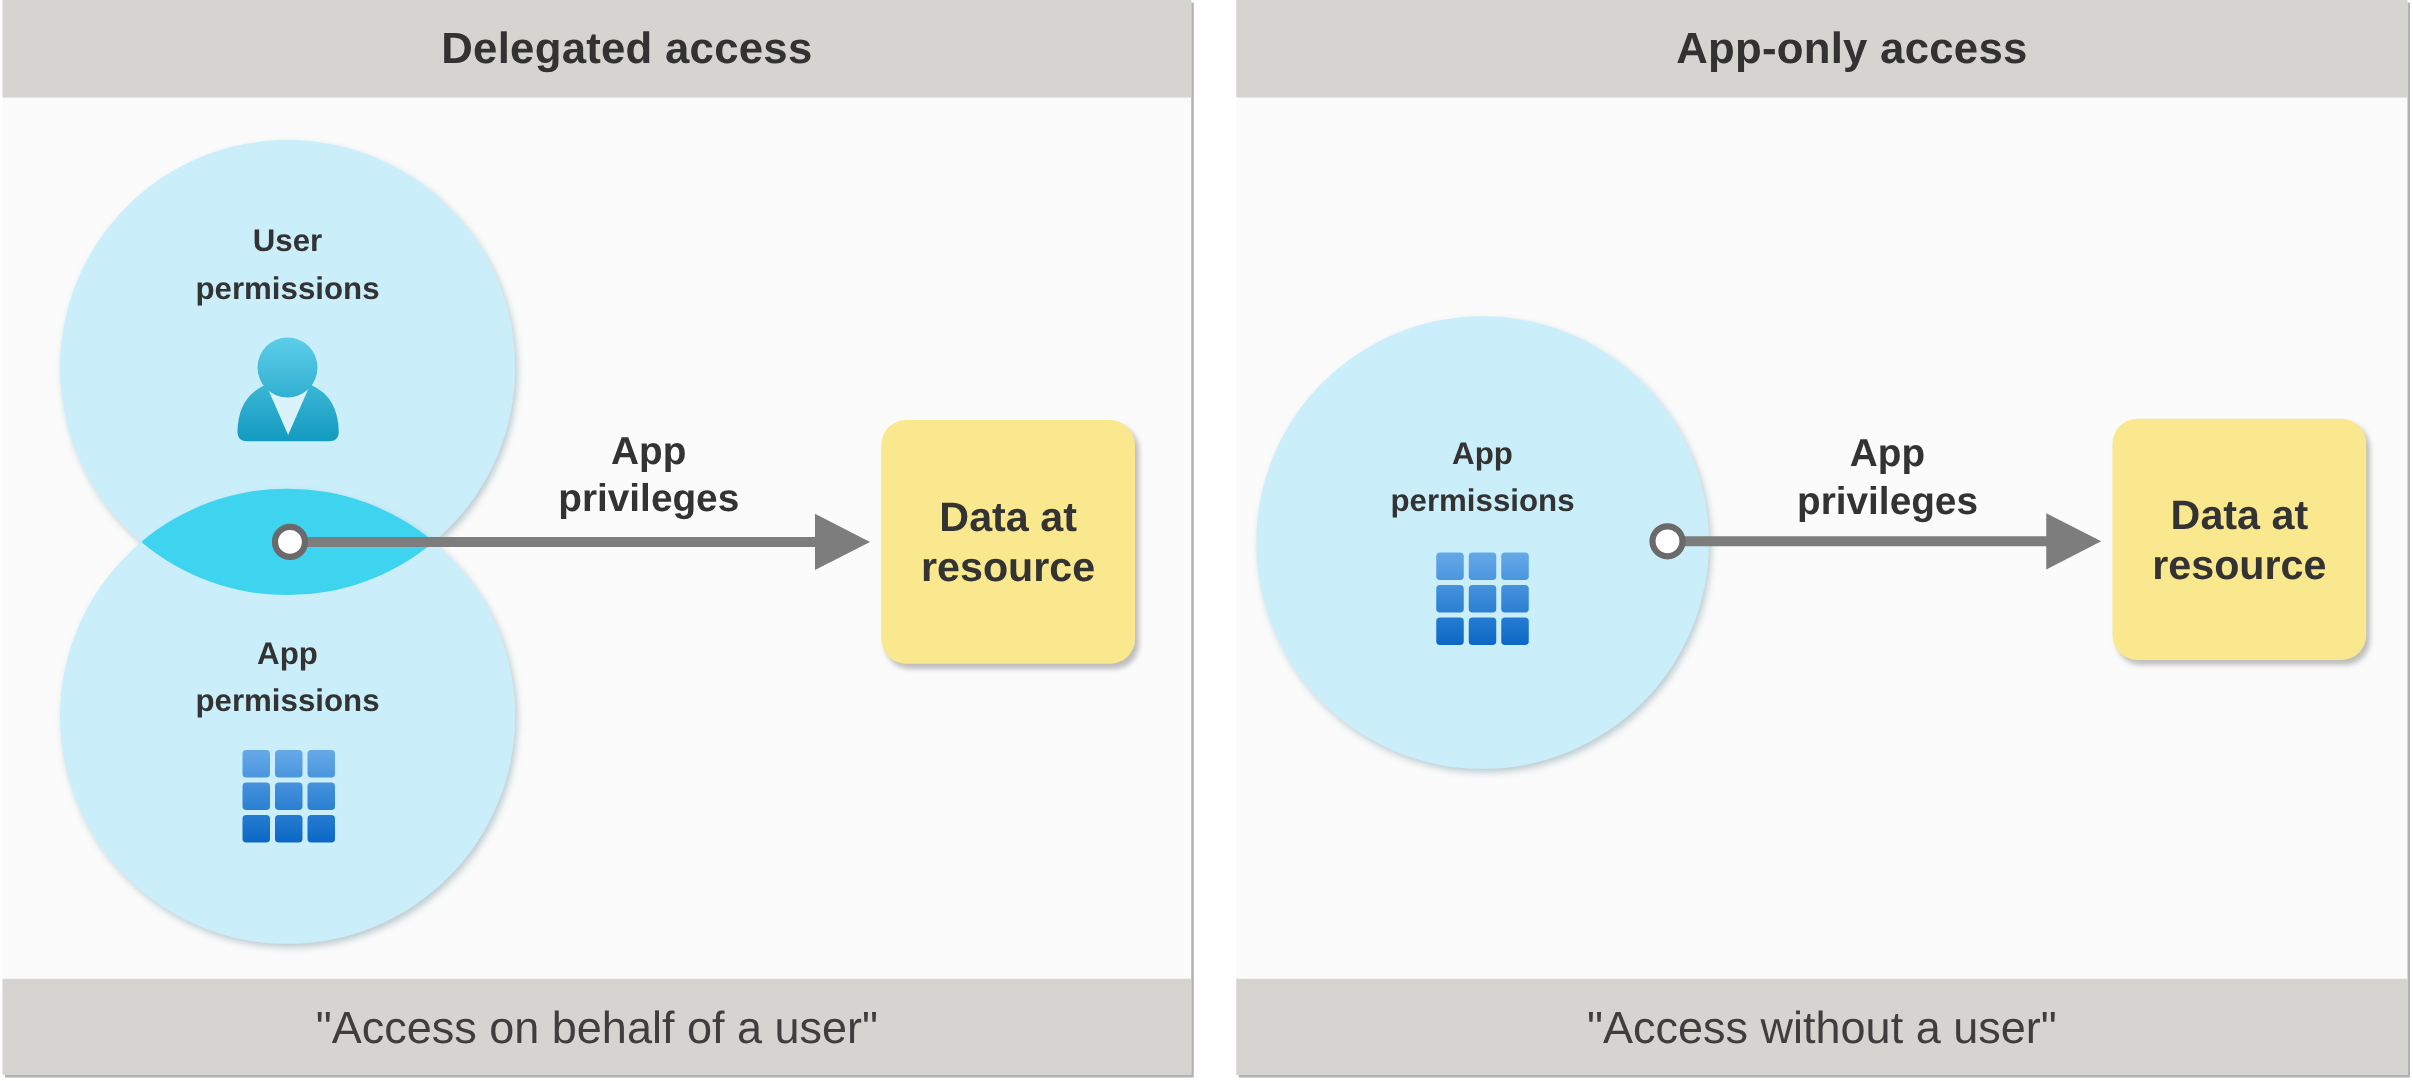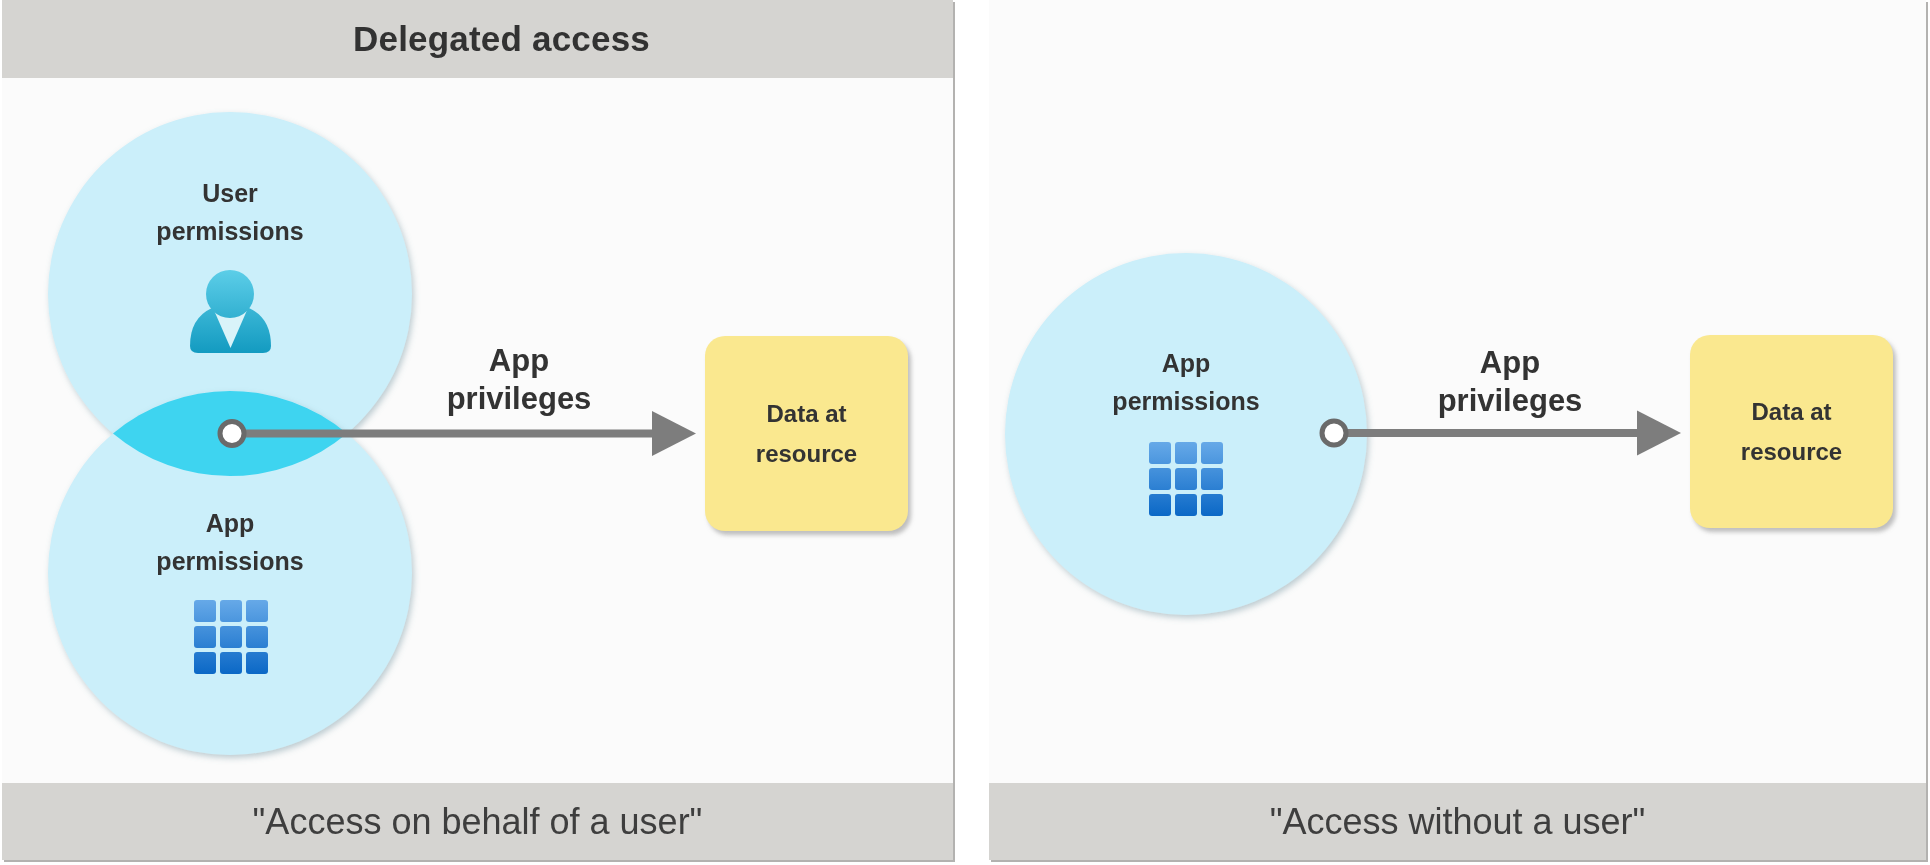--- a/index.html
+++ b/index.html
@@ -30,21 +30,21 @@
     font-size:25px;font-weight:bold;color:#333333;line-height:38px;
   }
   .arrow-label{
     position:absolute;text-align:center;white-space:pre-line;
     font-size:31px;font-weight:bold;color:#333333;line-height:38px;
   }
   .resource-box{
     position:absolute;background:#fae88f;border-radius:20px;
     box-shadow:3px 4px 4px rgba(140,140,140,0.55);
     display:flex;align-items:center;justify-content:center;text-align:center;
-    white-space:pre-line;font-size:24px;font-weight:bold;color:#333333;line-height:40px;
+    white-space:pre-line;font-size:33px;font-weight:bold;color:#333333;line-height:40px;
   }
 </style>
 </head>
 <body>
 
 <div class="canvas">
 
   <section class="panel panel-left">
     <header class="panel-header">
       <span>Delegated access</span>
@@ -106,20 +106,23 @@
 resource</span>
       </div>
     </div>
 
     <footer class="panel-footer">
       <span>"Access on behalf of a user"</span>
     </footer>
   </section>
 
   <section class="panel panel-right">
+    <header class="panel-header">
+      <span>App-only access</span>
+    </header>
 
     <div class="panel-body">
       <svg width="937" height="705" viewBox="0 0 937 705">
         <defs>
           <filter id="softShadowR" x="-20%" y="-20%" width="150%" height="150%">
             <feDropShadow dx="2" dy="3" stdDeviation="3" flood-color="#6f8f9b" flood-opacity="0.45"></feDropShadow>
           </filter>
           <linearGradient id="gridGradR" gradientUnits="userSpaceOnUse" x1="0" y1="364" x2="0" y2="438">
             <stop offset="0" stop-color="#66a9e8"></stop>
             <stop offset="1" stop-color="#0b68c6"></stop>

